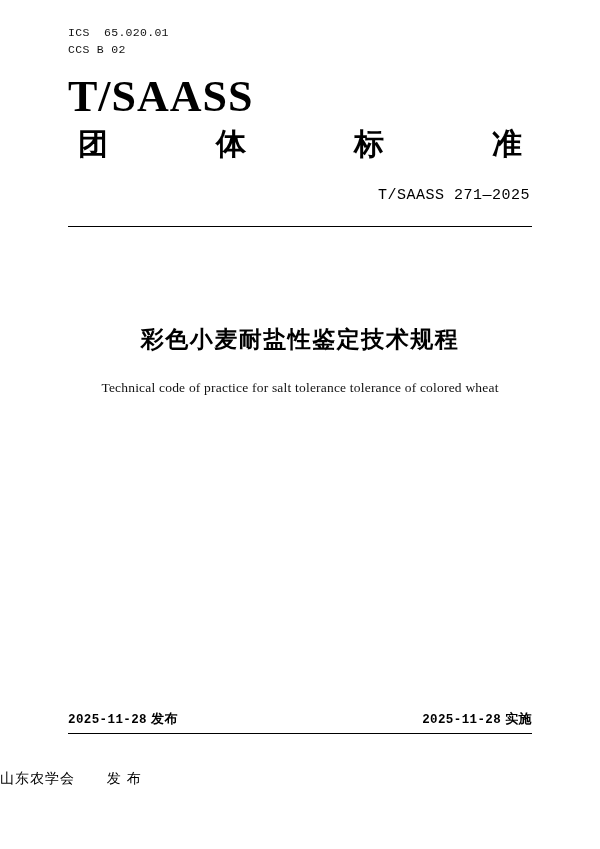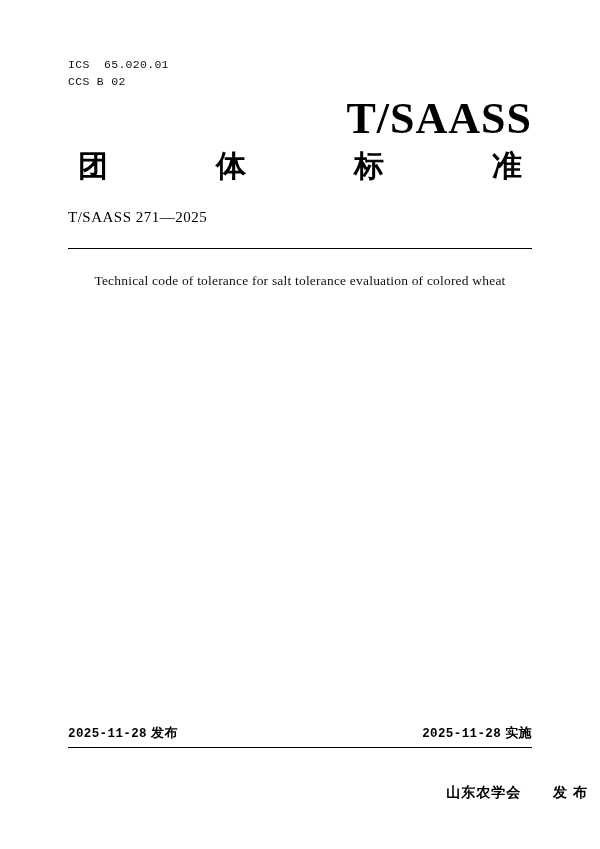--- a/index.html
+++ b/index.html
@@ -17,36 +17,35 @@
   .page {
     position: relative;
     width: 600px;
     height: 849px;
     box-sizing: border-box;
     padding: 0 68px;
   }
 
   
   .codes {
-    padding-top: 42px;
+    padding-top: 24px;
     font-family: "Liberation Mono", monospace;
     font-size: 11.5px;
     line-height: 17px;
     letter-spacing: 0.3px;
     color: #111;
-    margin-top: 14px;
   }
   .codes div {
     white-space: pre;
   }
 
   
   .logo-row {
-    margin-top: 4px;
-    text-align: right;
+    margin-top: 14px;
+    text-align: left;
   }
   .logo {
     font-family: "Liberation Serif", serif;
     font-weight: bold;
     font-size: 44px;
     letter-spacing: 1px;
     line-height: 50px;
     display: inline-block;
   }
 
@@ -61,21 +60,22 @@
     letter-spacing: 2px;
     padding: 0 8px 0 10px;
   }
   .tuanti span {
     display: inline-block;
   }
 
   
   .std-no {
     margin-top: 22px;
-    font-family: Liberation Serif, serif;
+    text-align: right;
+    font-family: Liberation Mono, monospace;
     font-size: 15px;
     letter-spacing: 0.5px;
     padding-right: 2px;
   }
 
   
   .rule-top {
     margin-top: 22px;
     border-top: 1.6px solid #000;
     width: 100%;
@@ -127,23 +127,23 @@
     top: 733px;
     border-top: 1.6px solid #000;
   }
 
   
   .publisher {
     position: absolute;
     left: 0;
     right: 12px;
     top: 770px;
-    text-align: right;
+    text-align: left;
     font-size: 14px;
-    font-weight: bold;
+    font-weight: normal;
     letter-spacing: 1px;
   }
   .publisher .gap {
     display: inline-block;
     width: 22px;
   }
 </style>
 </head>
 <body>
 
@@ -162,21 +162,22 @@
     <span>团</span>
     <span>体</span>
     <span>标</span>
     <span>准</span>
   </div>
 
   <div class="std-no">T/SAASS 271—2025</div>
 
   <div class="rule-top"></div>
 
-  <div class="title-en">Technical code of tolerance for salt tolerance evaluation of colored wheat</div>
+  <div class="title-zh">彩色小麦耐盐性鉴定技术规程</div>
+  <div class="title-en">Technical code of practice for salt tolerance tolerance of colored wheat</div>
 
   <div class="dates">
     <div>
       <span class="date-num">2025-11-28</span>
       <span>发布</span>
     </div>
     <div>
       <span class="date-num">2025-11-28</span>
       <span>实施</span>
     </div>

